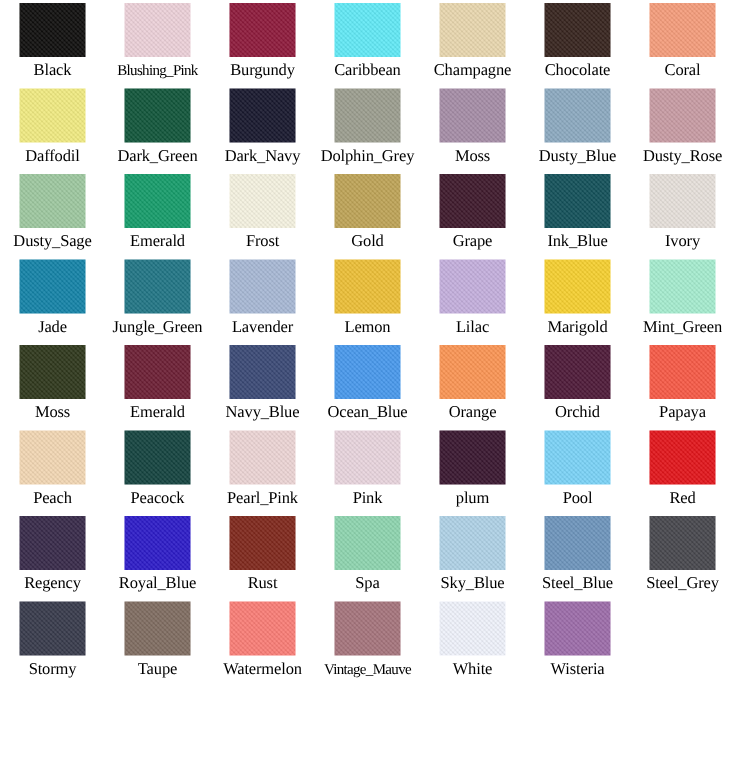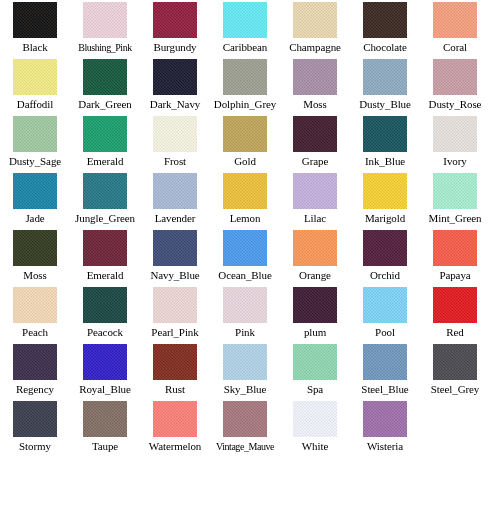--- a/index.html
+++ b/index.html
@@ -239,26 +239,26 @@
     </div>
     <div class="swatch-cell">
       <div class="swatch-chip" style="background-color: rgb(41, 23, 199);"></div>
       <div class="swatch-label">Royal_Blue</div>
     </div>
     <div class="swatch-cell">
       <div class="swatch-chip" style="background-color: rgb(125, 36, 24);"></div>
       <div class="swatch-label">Rust</div>
     </div>
     <div class="swatch-cell">
+      <div class="swatch-chip" style="background-color: rgb(140, 212, 174);"></div>
+      <div class="swatch-label">Spa</div>
+    </div>
+    <div class="swatch-cell">
       <div class="swatch-chip" style="background-color: rgb(174, 209, 230);"></div>
       <div class="swatch-label">Sky_Blue</div>
-    </div>
-    <div class="swatch-cell">
-      <div class="swatch-chip" style="background-color: rgb(140, 212, 174);"></div>
-      <div class="swatch-label">Spa</div>
     </div>
     <div class="swatch-cell">
       <div class="swatch-chip" style="background-color: rgb(107, 147, 187);"></div>
       <div class="swatch-label">Steel_Blue</div>
     </div>
     <div class="swatch-cell">
       <div class="swatch-chip" style="background-color: rgb(68, 68, 74);"></div>
       <div class="swatch-label">Steel_Grey</div>
     </div>
     <div class="swatch-cell">

